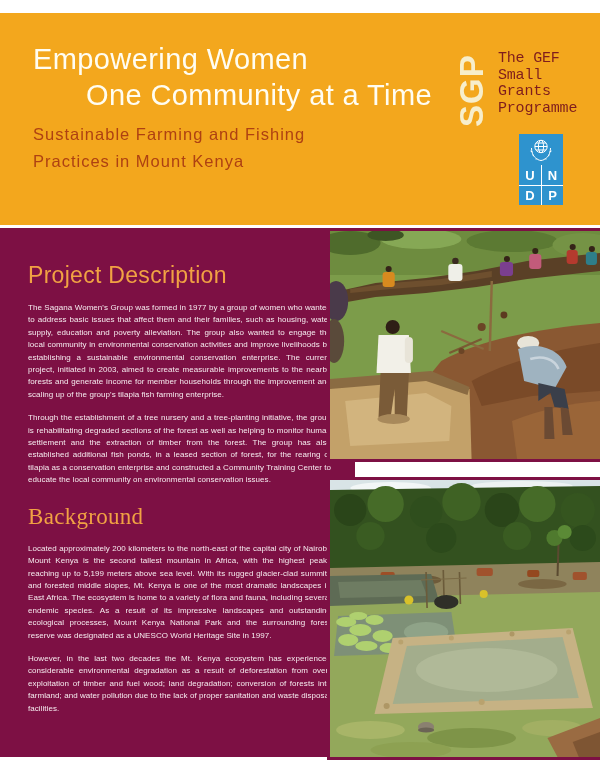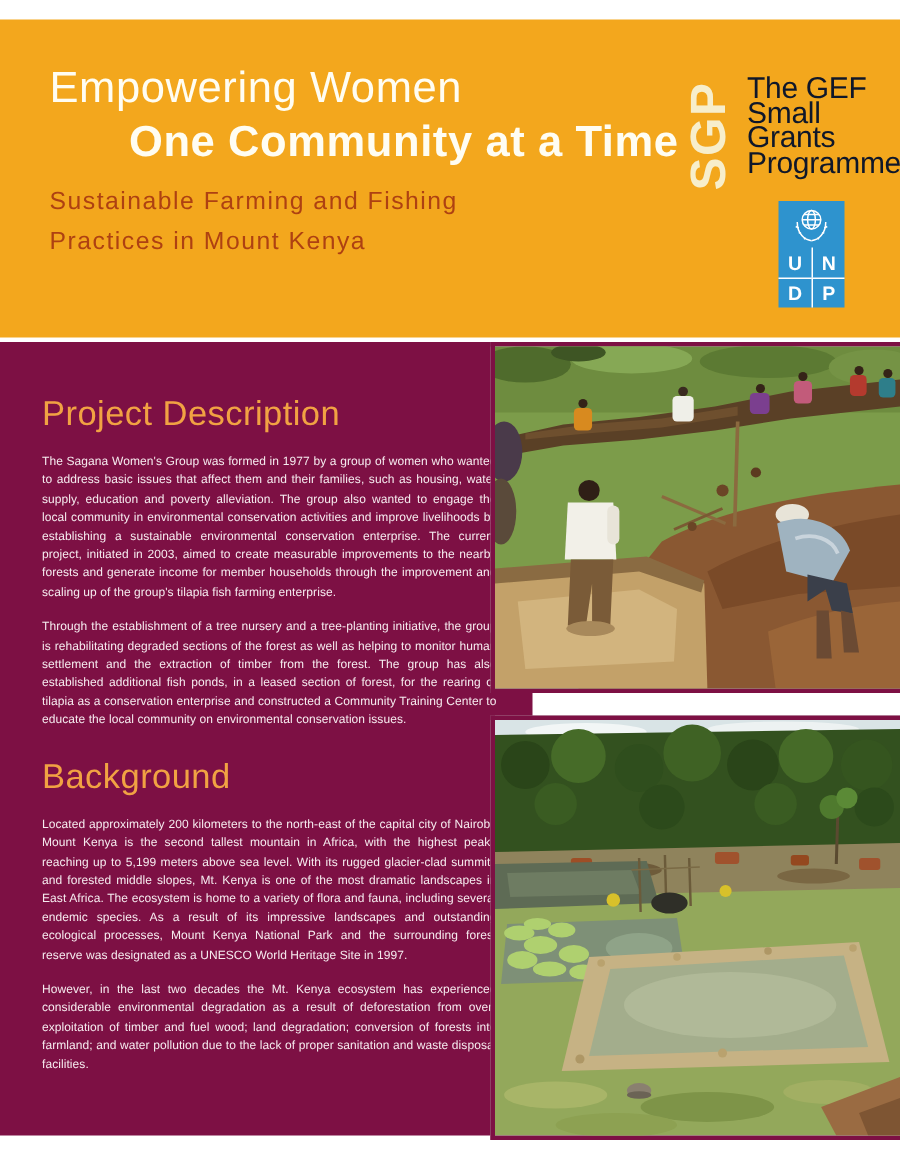--- a/index.html
+++ b/index.html
@@ -6,52 +6,52 @@
   html,body { background:#ffffff; }
   body { width:600px; height:776px; position:relative; overflow:hidden;
          font-family:"Liberation Sans", sans-serif; }
   .page { position:absolute; inset:0; background:#ffffff; }
 
   
   .masthead { position:absolute; left:0; top:13px; width:600px; height:212px;
               background:#F3A71D; }
   .title { position:absolute; left:33px; top:28px; color:#FFFDF2;
            font-size:29px; letter-spacing:.4px; line-height:36px; font-weight:400; }
-  .title .line2 { margin-left:53px;font-weight:bold; }
+  .title .line2 { margin-left:53px; }
   .subtitle { position:absolute; left:33px; top:108px; color:#AE4112;
               font-size:16.5px; line-height:27px; letter-spacing:1px; font-weight:400; }
 
   
   .sgp-logo { position:absolute; left:452px; top:30px; height:84px; display:flex; }
   .sgp-vert { writing-mode:vertical-rl; transform:rotate(180deg);
               font-size:33px; font-weight:bold; color:#F7EECB;
               letter-spacing:1px; line-height:40px; height:84px; }
-  .sgp-name { margin-left:6px; padding-top:8px; color:#0f172a; font-size:20px;
-              line-height:16.5px; font-weight:400; letter-spacing:-.2px; }
+  .sgp-name { margin-left:6px; padding-top:8px; color:#7f1d1d; font-size:15px;
+              line-height:16.5px; font-weight:400; letter-spacing:-.2px;font-family:Liberation Mono, monospace; }
 
   
   .gef-logo { position:absolute; left:457px; top:120px; width:58px; height:74px; }
 
   
   .undp-logo { position:absolute; left:519px; top:121px; width:44px; height:71px;
                background:#2E93CE; display:flex; flex-direction:column; }
   .undp-emblem { height:31px; display:flex; align-items:center; justify-content:center; }
   .undp-grid { flex:1; display:grid; grid-template-columns:1fr 1fr;
                grid-template-rows:1fr 1fr; }
   .undp-cell { display:flex; align-items:center; justify-content:center;
                color:#ffffff; font-weight:bold; font-size:13px; }
   .undp-cell.bt { border-top:1.5px solid #fff; }
   .undp-cell.bl { border-left:1.5px solid #fff; }
 
   
   .text-col { position:absolute; left:0; top:228px; width:355px; height:529px;
               background:#7D1044; padding:34px 24px 0 28px; overflow:hidden; }
   .text-col h2 { color:#F1A243; font-size:23px; font-weight:400;
                  letter-spacing:.3px; margin:0 0 13px 0; }
-  .text-col section + section h2 { margin-top:17px; }
+  .text-col section + section h2 { margin-top:17px;font-family:Liberation Serif, serif; }
   .text-col p { color:#F6EBEF; font-size:8px; line-height:12.4px;
                 text-align:justify; letter-spacing:.05px; margin:0 0 11px 0; }
 
   
   .photo { position:absolute; left:327px; width:273px;
            border:3px solid #7D1044; border-right:none; background:#cccccc; }
   .photo-1 { top:228px; height:234px; }
   .photo-2 { top:477px; height:283px; }
   .photo svg { display:block; width:100%; height:100%; }
 </style>

